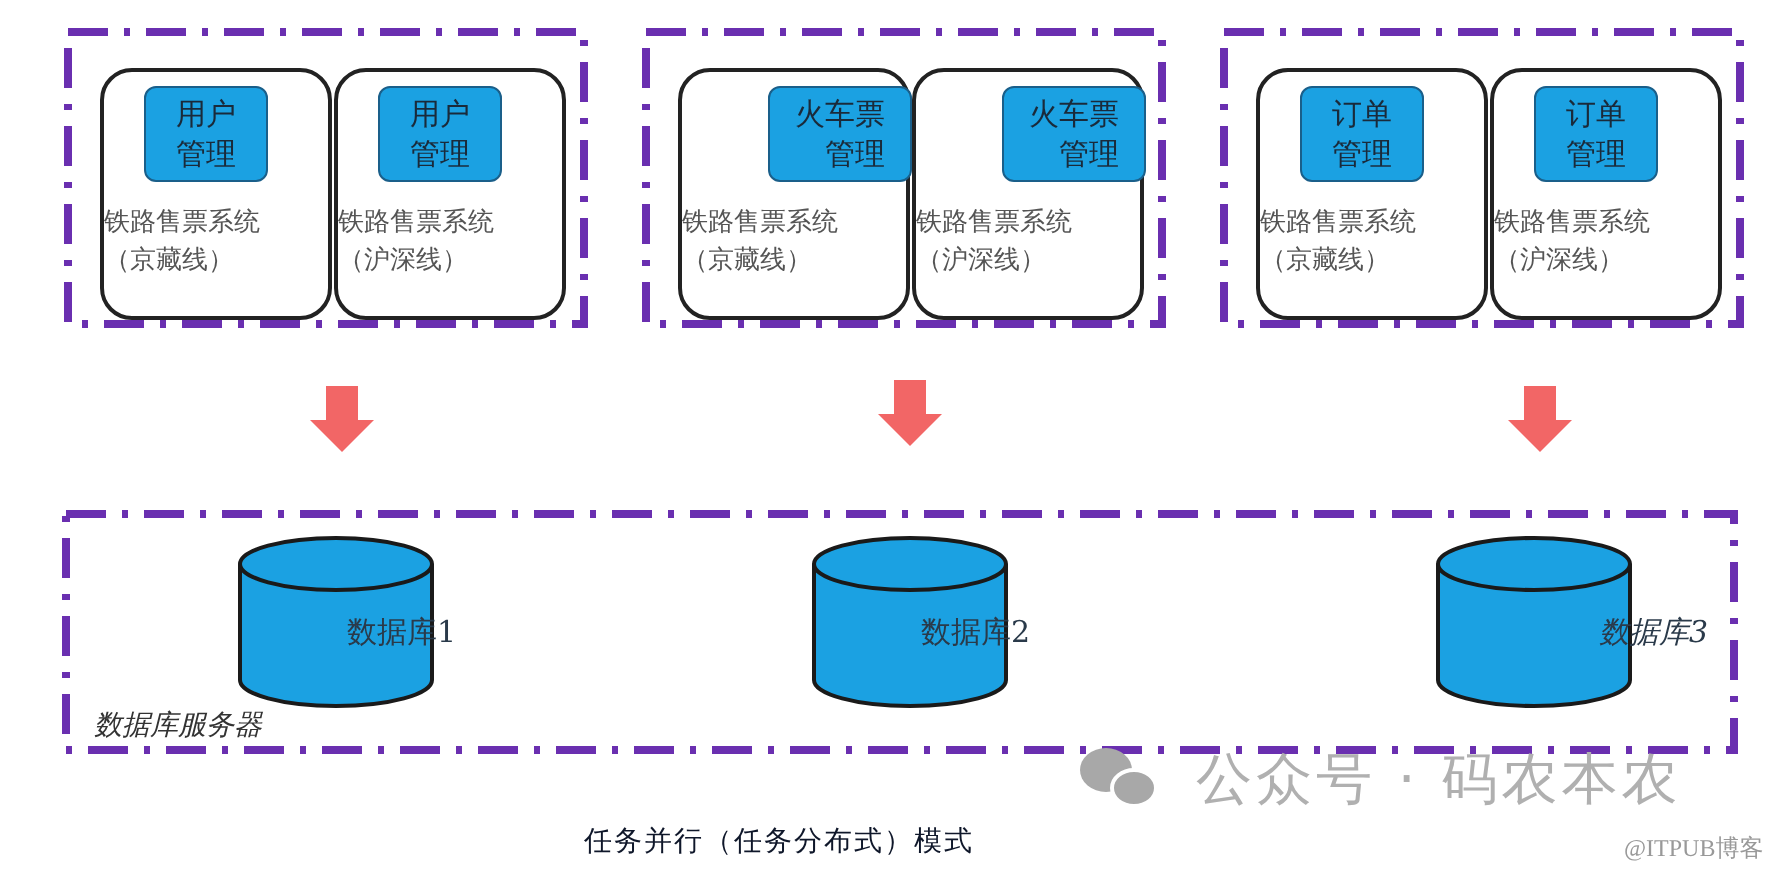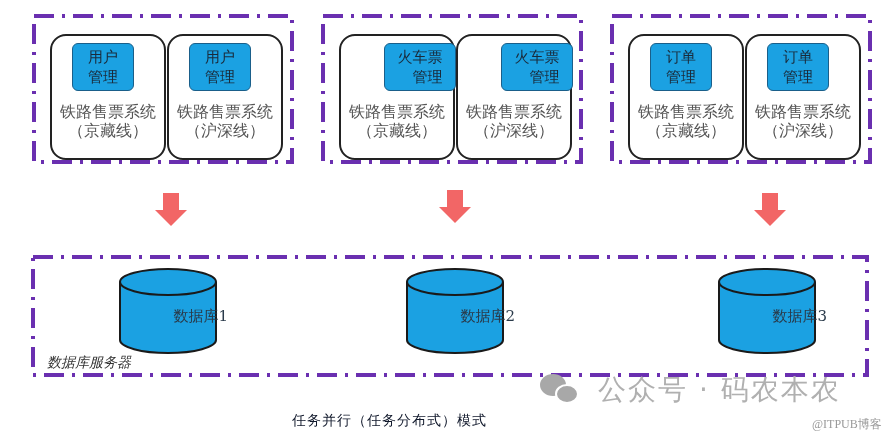--- a/index.html
+++ b/index.html
@@ -1,21 +1,21 @@
 <!DOCTYPE html>
 <html><head>
 <meta charset="utf-8">
 <style>
   html,body{margin:0;padding:0;background:#fff;}
   body{width:890px;height:439px;position:relative;overflow:hidden;font-family:"DejaVu Serif",serif;}
   svg{position:absolute;left:0;top:0;}
   .card{position:absolute;width:116px;height:126px;border:2px solid #222;border-radius:16px;background:#fff;box-sizing:border-box;}
   .mod{position:absolute;left:20px;top:7px;width:60px;height:46px;background:#1ba1e2;border:1.5px solid #1a5f8a;border-radius:6px;color:#1a2a3a;font-size:15px;line-height:20px;text-align:right;display:flex;align-items:center;justify-content:center;white-space:pre-line;}
   .card.wide .mod{left:17px;width:70px;margin-left:26px;}
-  .sys{position:absolute;left:0;right:0;top:66px;text-align:center;font-size:16px;color:#555;line-height:19px;}
+  .sys{position:absolute;left:0;right:0;top:66px;font-size:13px;color:#555;line-height:19px;}
   .dblabel{position:absolute;font-size:15px;color:#2a3a4a;text-align:right;width:120px;}
   .server{position:absolute;left:47px;top:354px;font-size:14px;color:#333;font-style:italic;}
   .caption{position:absolute;left:292px;top:412px;font-size:14px;color:#0f172a;letter-spacing:1px;}
   .wm{position:absolute;left:598px;top:371px;font-family:"DejaVu Sans",sans-serif;font-size:28px;color:#b0b0b0;letter-spacing:2px;text-align:right;}
   .wm2{position:absolute;left:812px;top:416px;font-family:Liberation Serif, serif;font-size:12px;color:#999;}
 </style>
 </head>
 <body>
 
 <svg width="890" height="439">
@@ -78,19 +78,19 @@
     <div class="card" style="left: 745px; top: 34px;">
       <div class="mod">订单
 管理</div>
       <div class="sys" style="white-space: pre-line;">铁路售票系统
 （沪深线）</div>
     </div>
   </div>
 <div id="dblabels">
     <div class="dblabel" style="left: 108px; top: 307px;">数据库1</div>
     <div class="dblabel" style="left: 395px; top: 307px;">数据库2</div>
-    <div class="dblabel" style="left: 707px; top: 307px;">数据库3</div>
+    <div class="dblabel" style="left: 734px; top: 307px; font-style: italic;">数据库3</div>
   </div>
 
 <div class="server">数据库服务器</div>
 <div class="caption">任务并行（任务分布式）模式</div>
 <div class="wm">公众号 · 码农本农</div>
 <div class="wm2">@ITPUB博客</div>
 
 </body></html>

